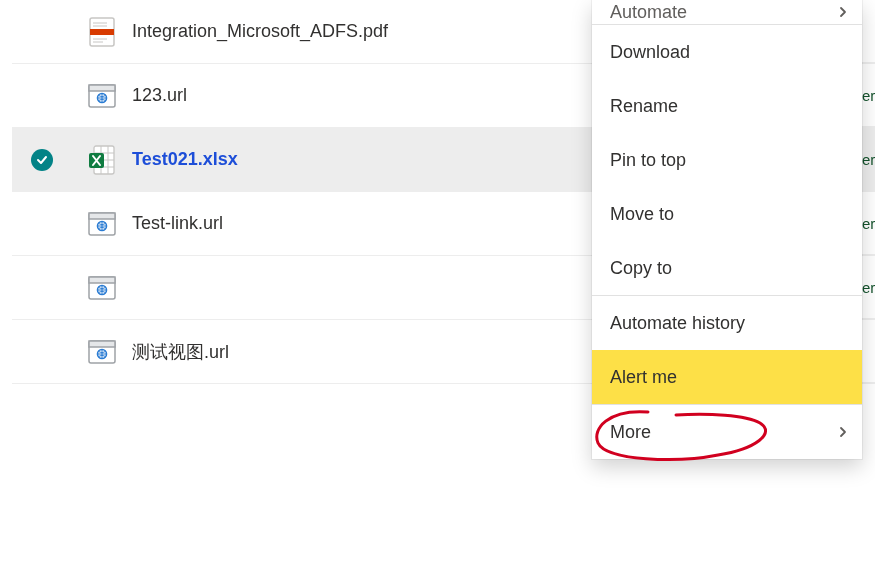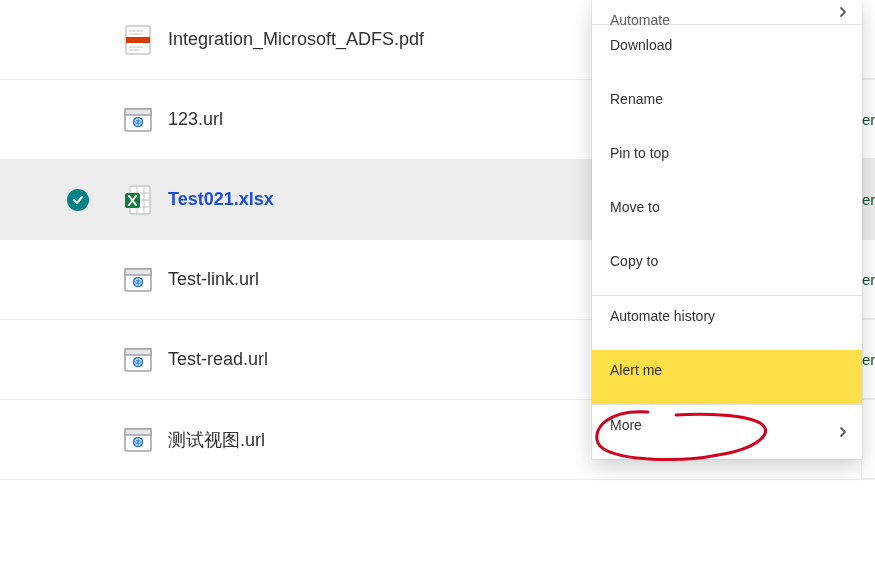--- a/index.html
+++ b/index.html
@@ -2,24 +2,24 @@
 <html><head>
 <meta charset="utf-8">
 <style>
   * { box-sizing: border-box; margin: 0; padding: 0; }
   html, body { width: 875px; height: 572px; font-family: "Segoe UI", Arial, sans-serif; background: #fff; overflow: hidden; }
 
   .file-list { width: 100%; }
   .file-row {
     display: flex;
     align-items: center;
-    height: 80px;
+    height: 64px;
     border-bottom: 1px solid #ededed;
-    padding-left: 48px;
     position: relative;
+    margin-left: 12px;
   }
   .file-row.selected { background: #ededed; }
 
   .check-col { width: 60px; display: flex; justify-content: center; align-items: center; }
   .icon-col  { width: 60px; display: flex; justify-content: center; align-items: center; }
   .name-col  { flex: 1; font-size: 18px; color: #323130; }
   .file-row.selected .name-col { font-weight: 600; color: #1d4ed8; }
   .actions-col { width: 120px; display: flex; justify-content: flex-end; align-items: center; gap: 20px; padding-right: 20px; color: #605e5c; }
   .partial-col {
     width: 14px; height: 100%;
@@ -43,23 +43,23 @@
     position: absolute;
     left: 592px; top: 0;
     width: 270px;
     background: #fff;
     box-shadow: 0 8px 20px rgba(0,0,0,0.18), 0 0 0 1px rgba(0,0,0,0.05);
     z-index: 10;
     display: flex; flex-direction: column;
   }
   .menu-item {
     height: 54px;
-    display: flex; align-items: flex-start;
+    display: flex; align-items: center;
     padding: 12px 18px;
-    font-size: 14px;
+    font-size: 18px;
     color: #323130;
     position: relative;
     cursor: pointer;
   }
   .menu-item.partial { height: 24px; color:#605e5c; }
   .menu-item.hovered { background: #fde047; }
   .menu-sep { height: 1px; background: #e1e1e1; }
   .chevron {
     position: absolute; right: 14px; top: 50%; transform: translateY(-50%);
     color: #605e5c;
@@ -159,21 +159,20 @@
     <div class="file-row">
       <div class="check-col"></div>
       <div class="icon-col">
         <svg width="28" height="24" viewBox="0 0 28 24">
       <rect x="1" y="1" width="26" height="22" rx="2" fill="#fff" stroke="#9ea2a6" stroke-width="1.5"></rect>
       <rect x="1" y="1" width="26" height="6" fill="#e5e7e9" stroke="#9ea2a6" stroke-width="1.5"></rect>
       <circle cx="14" cy="14" r="4.5" fill="none" stroke="#2b7cd3" stroke-width="1.6"></circle>
       <path d="M14 9.5 v9 M9.5 14 h9 M10.5 11.5 a6 6 0 0 0 7 0 M10.5 16.5 a6 6 0 0 1 7 0" stroke="#2b7cd3" stroke-width="1" fill="none"></path>
     </svg>
       </div>
-      <div class="name-col">Test-read.url</div>
       <div class="actions-col"></div>
       <div class="partial-col">er</div>
     </div>
     <div class="file-row">
       <div class="check-col"></div>
       <div class="icon-col">
         <svg width="28" height="24" viewBox="0 0 28 24">
       <rect x="1" y="1" width="26" height="22" rx="2" fill="#fff" stroke="#9ea2a6" stroke-width="1.5"></rect>
       <rect x="1" y="1" width="26" height="6" fill="#e5e7e9" stroke="#9ea2a6" stroke-width="1.5"></rect>
       <circle cx="14" cy="14" r="4.5" fill="none" stroke="#2b7cd3" stroke-width="1.6"></circle>

